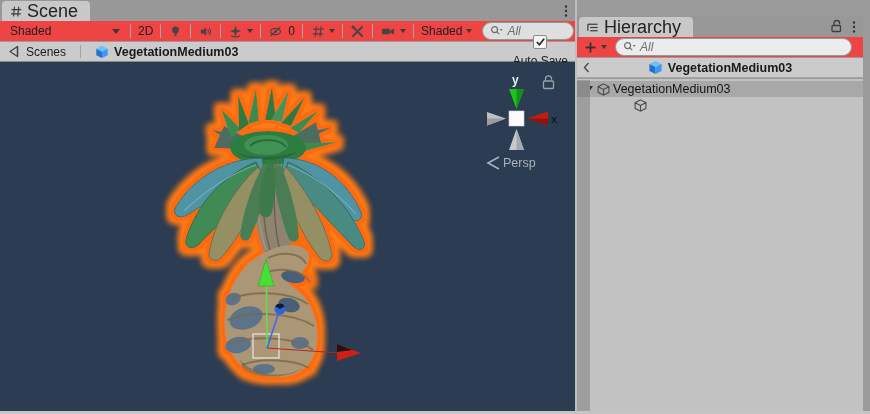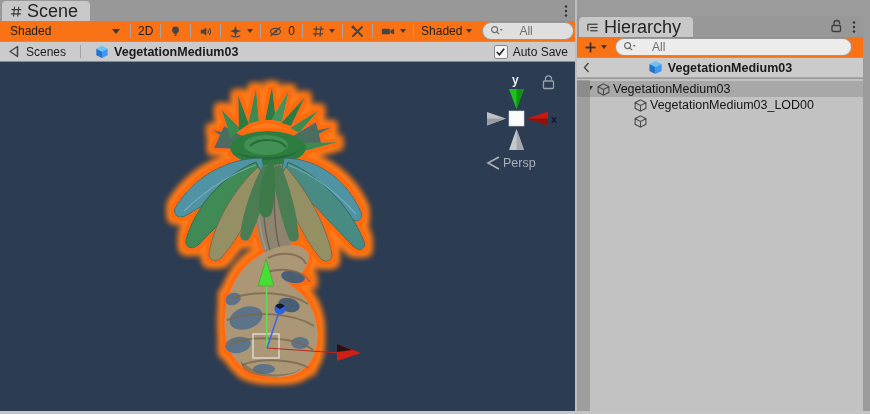--- a/index.html
+++ b/index.html
@@ -14,42 +14,42 @@
   .hierarchy-panel{ position:absolute; left:577px; top:16px; width:286px; height:414px;text-align:center; }
 
   
   .tabstrip{ height:21px; background:#989898; display:flex; align-items:flex-end; position:relative; }
   .tab{ height:20px; margin-left:2px; padding:0 12px 0 7px; background:#C8C8C8;
         border-radius:4px 4px 0 0; display:flex; align-items:center; gap:5px; }
   .tab-label{ font-size:18px; color:#232323; }
   .strip-actions{ margin-left:auto; display:flex; align-items:center; gap:9px; padding-right:7px; height:21px; }
 
   
-  .toolbar{ height:21px; background:#f97316; border-bottom:1px solid #9a9a9a;
+  .toolbar{ height:21px; background:#ef4444; border-bottom:1px solid #9a9a9a;
             display:flex; align-items:center; padding:0 3px; }
   .tb-sep{ width:1px; height:14px; background:#A5A5A5; margin:0 3px; flex:0 0 auto; }
   .tb-btn{ height:19px; display:flex; align-items:center; justify-content:center; gap:4px;
            padding:0 4px; flex:0 0 auto; color:#202020; }
   .dd-shaded{ width:124px; justify-content:space-between; padding:0 7px; }
   .caret{ width:0; height:0; border-left:4px solid transparent; border-right:4px solid transparent;
           border-top:5px solid #3a3a3a; flex:0 0 auto; }
   .mini-caret{ border-left-width:3.5px; border-right-width:3.5px; border-top-width:4.5px; }
   .search-pill{ height:16px; background:#DFDFDF; border:1px solid #979797; border-radius:9px;
-                display:flex; align-items:center; padding:8px 7px; gap:16px; color:#6e6e6e;
-                margin:0 8px 0 6px; flex:0 0 92px; overflow:hidden; }
+                display:flex; align-items:center; padding:8px 7px; gap:4px; color:#6e6e6e;
+                margin:0 8px 0 6px; flex:0 0 92px; overflow:hidden;font-style:italic; }
   .search-pill.grow{ flex:1 1 auto; margin:0 8px 0 4px; background:#ECECEC; }
   .count-label{ font-size:12px; color:#202020; }
 
   
   .breadcrumb{ height:20px; background:#CBCBCB; border-bottom:1px solid #8a8a8a;
                display:flex; align-items:center; padding:0 7px; gap:14px; }
   .bc-sep{ width:1px; height:13px; background:#A2A2A2; }
   .bc-group{ display:flex; align-items:center; gap:5px; }
   .bc-name{ font-weight:bold; font-size:12.5px; }
-  .autosave{ margin-left:auto; display:flex; align-items:center; gap:5px; }
+  .autosave{ margin-left:auto; display:flex; align-items:center; gap:5px;flex-direction:column; }
   .checkbox{ width:14px; height:14px; background:#F4F4F4; border:1px solid #8a8a8a; border-radius:2px;
              display:flex; align-items:center; justify-content:center; }
 
   
   .viewport{ position:relative; width:575px; height:349px; background:#2B3C53; overflow:hidden; }
   .vp-svg{ position:absolute; left:0; top:0; }
 
   
   .prefab-header{ height:20px; background:#CBCBCB; border-bottom:1px solid #A6A6A6;
                   position:relative; display:flex; align-items:center; }
@@ -401,27 +401,20 @@
     <svg class="icon-svg cube-wire" width="13" height="13" viewBox="0 0 12 12">
       <path d="M6,0.8 L11,3.4 L11,8.6 L6,11.2 L1,8.6 L1,3.4 Z M1,3.4 L6,6 L11,3.4 M6,6 L6,11.2" fill="none" stroke="#4A4A4A" stroke-width="1"></path>
     </svg>
     <span class="h-label">VegetationMedium03</span>
   </div>
           <div class="h-row d1">
 
     <svg class="icon-svg cube-wire" width="13" height="13" viewBox="0 0 12 12">
       <path d="M6,0.8 L11,3.4 L11,8.6 L6,11.2 L1,8.6 L1,3.4 Z M1,3.4 L6,6 L11,3.4 M6,6 L6,11.2" fill="none" stroke="#4A4A4A" stroke-width="1"></path>
     </svg>
-    <span class="h-label">VegetationMedium03_LOD00</span>
-  </div>
-          <div class="h-row d1">
-
-    <svg class="icon-svg cube-wire" width="13" height="13" viewBox="0 0 12 12">
-      <path d="M6,0.8 L11,3.4 L11,8.6 L6,11.2 L1,8.6 L1,3.4 Z M1,3.4 L6,6 L11,3.4 M6,6 L6,11.2" fill="none" stroke="#4A4A4A" stroke-width="1"></path>
-    </svg>
   </div>
         </div>
     </div>
   </div>
 
   <div class="panel-divider"></div>
   <div class="bottom-frame"></div>
 </div>
 
 </body></html>

